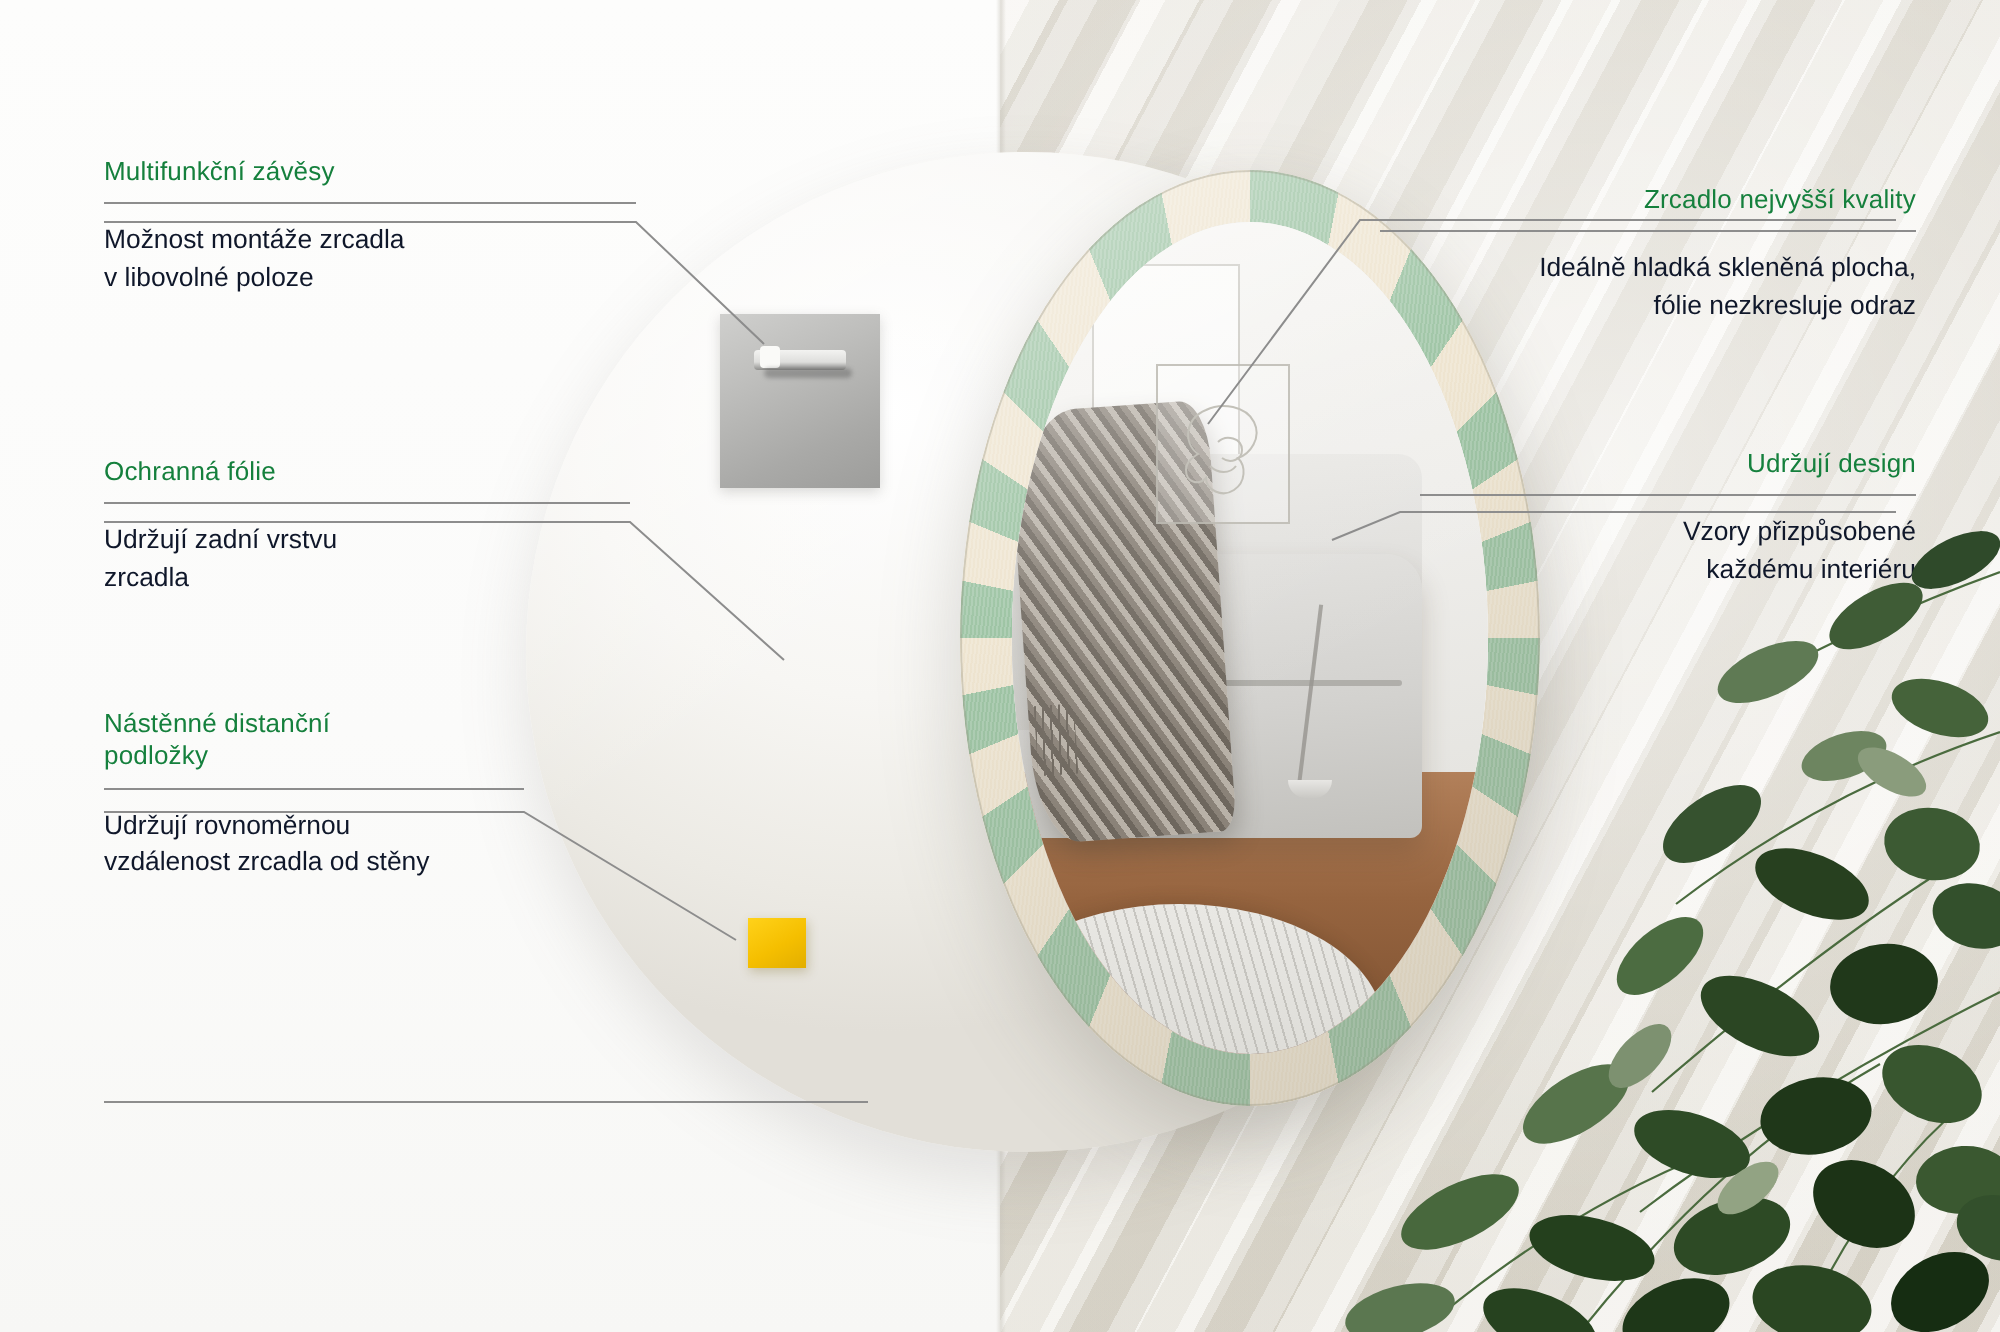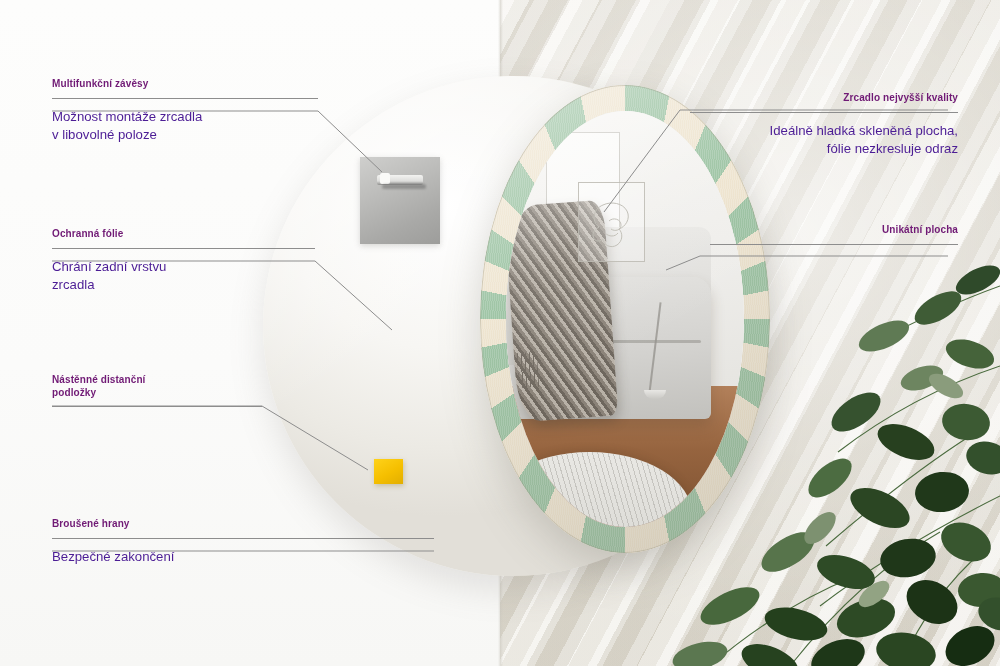--- a/index.html
+++ b/index.html
@@ -116,24 +116,24 @@
   .art-frame{position:absolute;left:578px;top:182px;width:65px;height:78px;
     border:1px solid rgba(188,186,178,.85);background:rgba(255,255,255,.25);}
 
   
   .foliage{position:absolute;right:0;bottom:0;width:330px;height:420px;pointer-events:none;}
 
   
   .callout{position:absolute;}
   .c-left{left:52px;}
   .c-right{right:42px;text-align:right;}
-  .c-title{font-size:10px;font-weight:bold;color:#701a75;line-height:1.26;
+  .c-title{font-size:13px;font-weight:normal;color:#15803d;line-height:1.26;
     letter-spacing:.1px;margin:0 0 7px 0;white-space:pre-line;}
   .c-rule{height:1px;background:#8d8d8d;margin:0 0 9px 0;}
-  .c-desc{font-size:13.2px;color:#4c1d95;line-height:1.42;margin:0;white-space:pre-line;}
+  .c-desc{font-size:13.2px;color:#0f172a;line-height:1.42;margin:0;white-space:pre-line;}
 
   .lines{position:absolute;inset:0;pointer-events:none;}
 </style>
 </head>
 <body>
 
 <div class="stage">
 
   <div class="bg-left"></div>
   <div class="bg-right"></div>
@@ -208,46 +208,45 @@
   <div class="callout c-left" style="top:78px;width:266px;">
     <div class="c-title">Multifunkční závěsy</div>
     <div class="c-rule"></div>
     <div class="c-desc">Možnost montáže zrcadla
 v libovolné poloze</div>
   </div>
 
   <div class="callout c-left" style="top:228px;width:263px;">
     <div class="c-title">Ochranná fólie</div>
     <div class="c-rule"></div>
-    <div class="c-desc">Chrání zadní vrstvu
+    <div class="c-desc">Udržují zadní vrstvu
 zrcadla</div>
   </div>
 
-  <div class="callout c-left" style="top:374px;width:210px;">
+  <div class="callout c-left" style="top:354px;width:210px;">
     <div class="c-title">Nástěnné distanční
 podložky</div>
     <div class="c-rule"></div>
-  </div>
-
-  <div class="callout c-left" style="top:518px;width:382px;">
-    <div class="c-title">Broušené hrany</div>
-    <div class="c-rule"></div>
-    <div class="c-desc">Bezpečné zakončení</div>
-  </div>
+    <div class="c-desc">Udržují rovnoměrnou
+vzdálenost zrcadla od stěny</div>
+  </div>
+
 
   <div class="callout c-right" style="top:92px;width:268px;">
     <div class="c-title">Zrcadlo nejvyšší kvality</div>
     <div class="c-rule"></div>
     <div class="c-desc">Ideálně hladká skleněná plocha,
 fólie nezkresluje odraz</div>
   </div>
 
   <div class="callout c-right" style="top:224px;width:248px;">
-    <div class="c-title">Unikátní plocha</div>
-    <div class="c-rule"></div>
+    <div class="c-title">Udržují design</div>
+    <div class="c-rule"></div>
+    <div class="c-desc">Vzory přizpůsobené
+každému interiéru</div>
   </div>
 
   <svg class="foliage" viewBox="0 0 330 420">
     <g stroke="#4a6b3e" stroke-width="1.1" fill="none">
       <path d="M330 40 C280 58 240 78 206 96"></path>
       <path d="M330 120 C270 140 215 170 168 206"></path>
       <path d="M300 190 C250 222 200 262 156 300"></path>
       <path d="M330 250 C270 280 205 318 150 360"></path>
       <path d="M120 420 C160 370 210 320 270 286"></path>
       <path d="M40 420 C80 386 130 352 186 330"></path>

